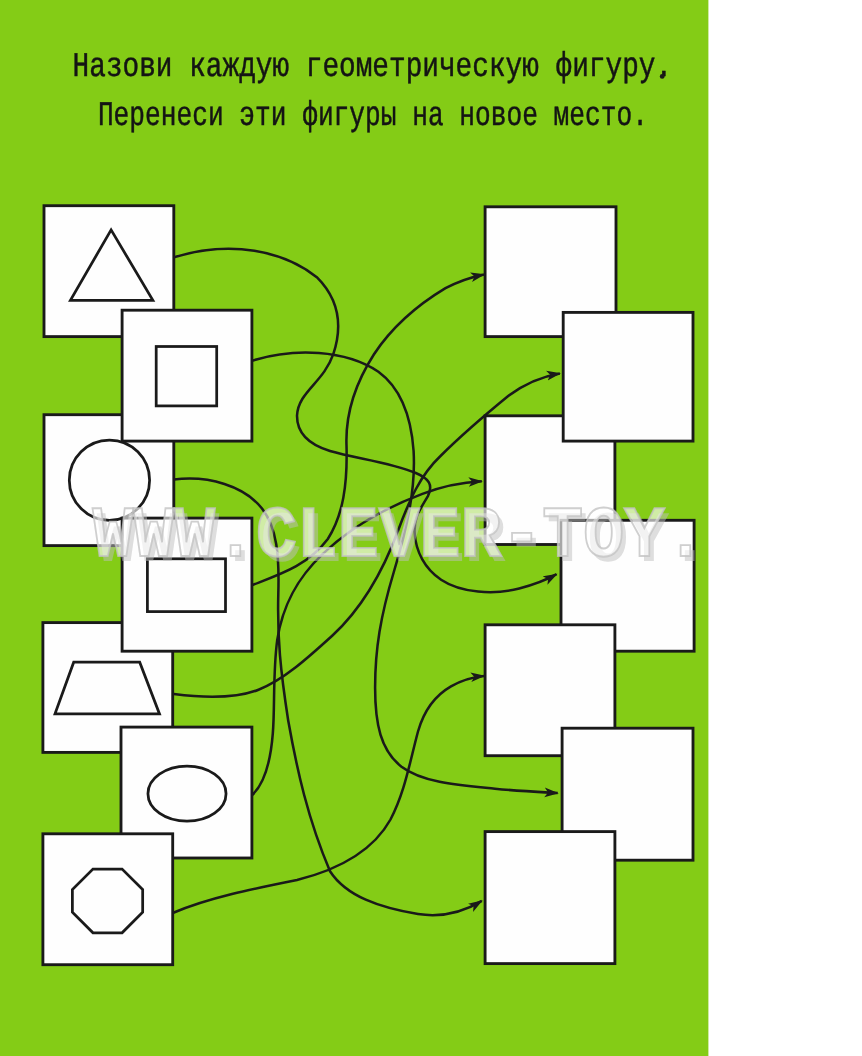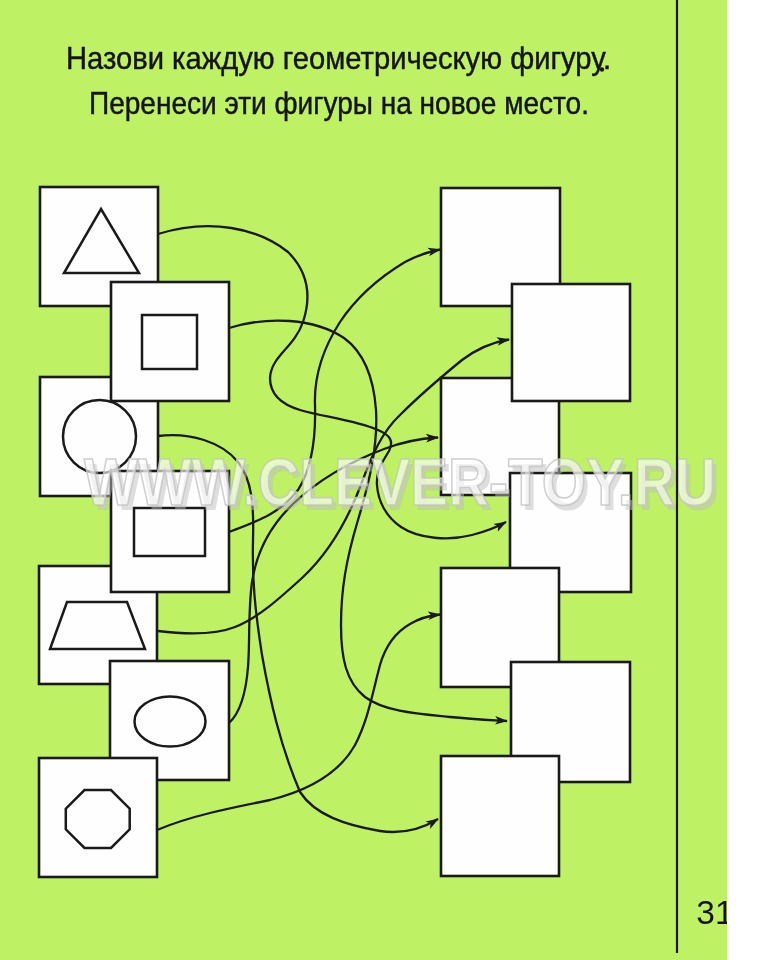--- a/index.html
+++ b/index.html
@@ -1,17 +1,17 @@
 <!DOCTYPE html>
 <html><head>
 <meta charset="utf-8">
 <style>
   html,body{margin:0;padding:0;background:#ffffff;}
-  #page{width:727px;height:960px;position:relative;background:#bef264;overflow:hidden;
-        font-family:Liberation Sans, sans-serif;}
+  #page{width:644px;height:960px;position:relative;background:#84cc16;overflow:hidden;
+        font-family:Liberation Mono, monospace;}
   svg{position:absolute;left:0;top:0;}
 </style>
 </head>
 <body>
 
 <div id="page">
 <svg width="784" height="960" viewBox="0 0 784 960">
   <defs>
     <marker id="ah" markerWidth="15" markerHeight="13" refX="12" refY="5" orient="auto" markerUnits="userSpaceOnUse">
       <path d="M0,0.6 L13,5 L0,9.4 L3.2,5 Z" fill="#1a1a1a"></path>

